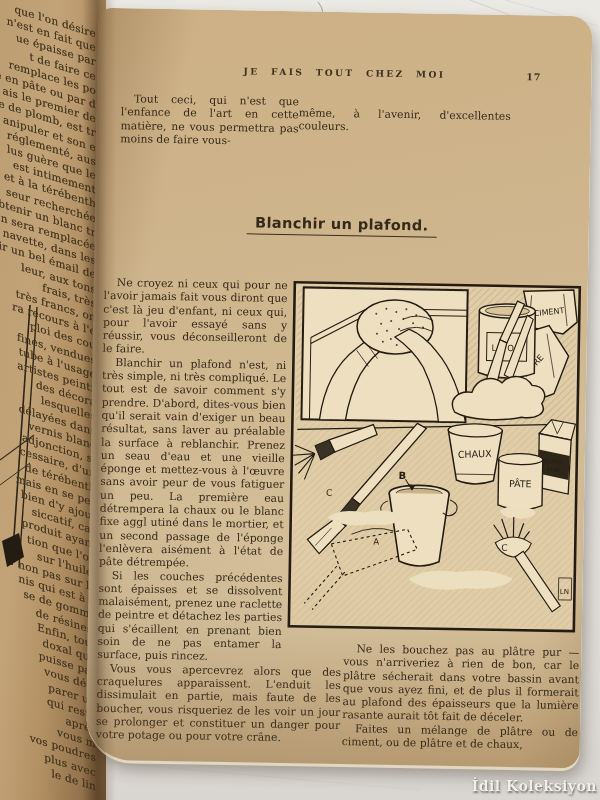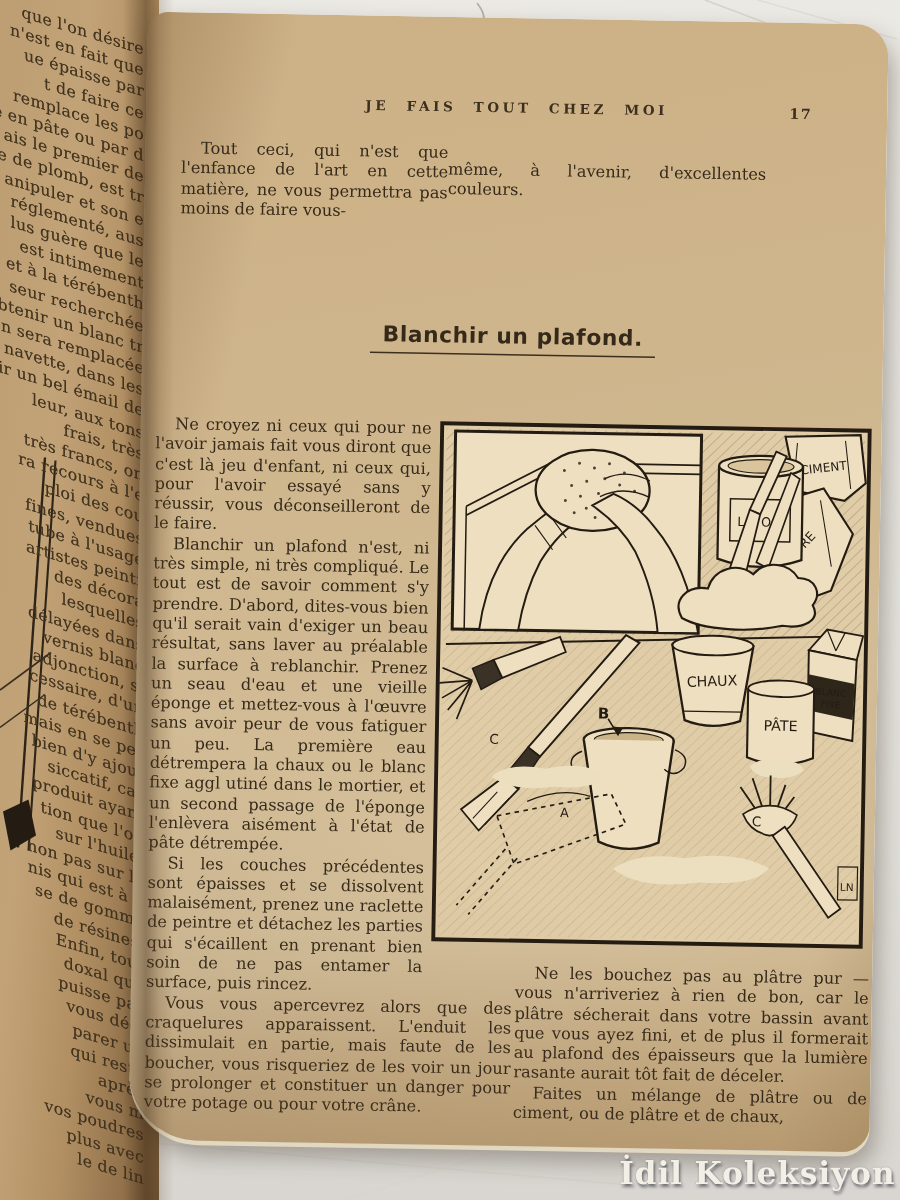--- a/index.html
+++ b/index.html
@@ -62,21 +62,21 @@
     display:inline-block;font-family:"DejaVu Sans",sans-serif;font-weight:700;
     font-size:14.5px;letter-spacing:.4px;color:#35291a;
     border-bottom:1.6px solid #3c2f1f;padding:0 8px 3px 8px;
   }
   .col-left{position:absolute;left:10px;top:268px;width:184px;}
   .para-wide{width:244px;text-indent:13px;margin:0;}
   .illustration{position:absolute;left:198px;top:266px;width:292px;height:356px;}
   .col-right-bottom{position:absolute;left:256px;top:630px;width:236px;}
   .watermark{
     position:absolute;right:3px;bottom:6px;z-index:60;
-    font-family:"DejaVu Serif",serif;font-weight:700;font-size:21px;letter-spacing:.5px;
+    font-family:"DejaVu Serif",serif;font-weight:700;font-size:14px;letter-spacing:.5px;
     color:#f2efe7;text-shadow:1px 2px 2px rgba(55,55,65,.6),0 0 1px rgba(90,90,100,.5);
   }
   svg text{font-family:"DejaVu Sans",sans-serif;fill:#241c12;}
 </style>
 </head>
 <body>
 
 <svg class="backdrop-marks" width="600" height="800">
   <path d="M318,2 q8,10 2,16" stroke="#9a978f" stroke-width="1.2" fill="none" opacity=".7"></path>
   <path d="M470,0 L560,34" stroke="#c6c3bc" stroke-width="1" fill="none" opacity=".6"></path>

